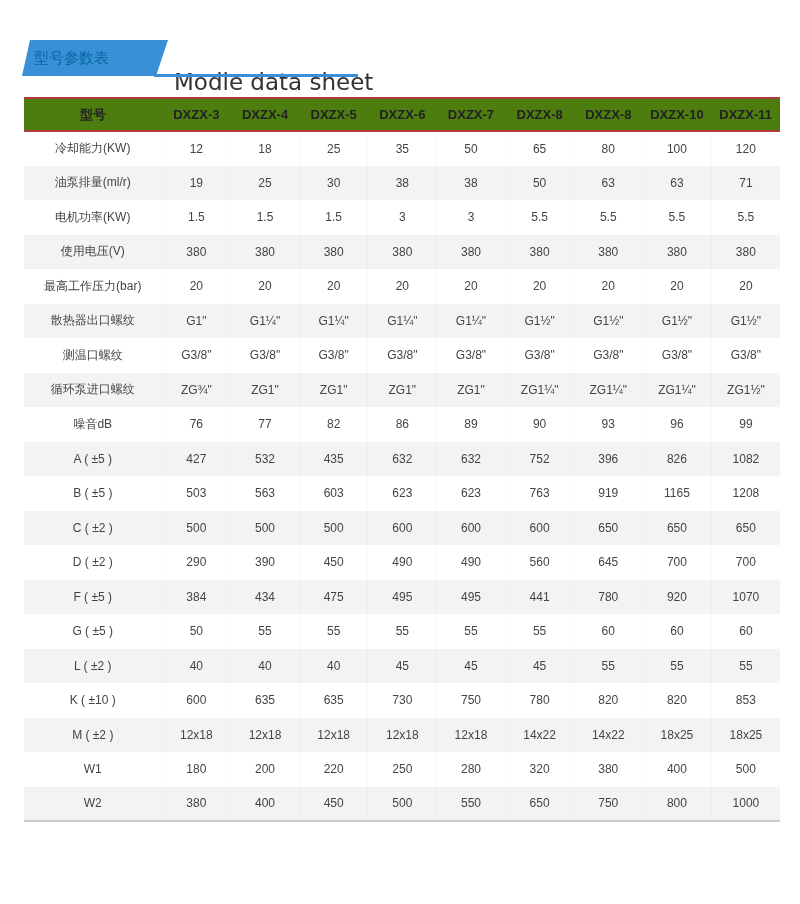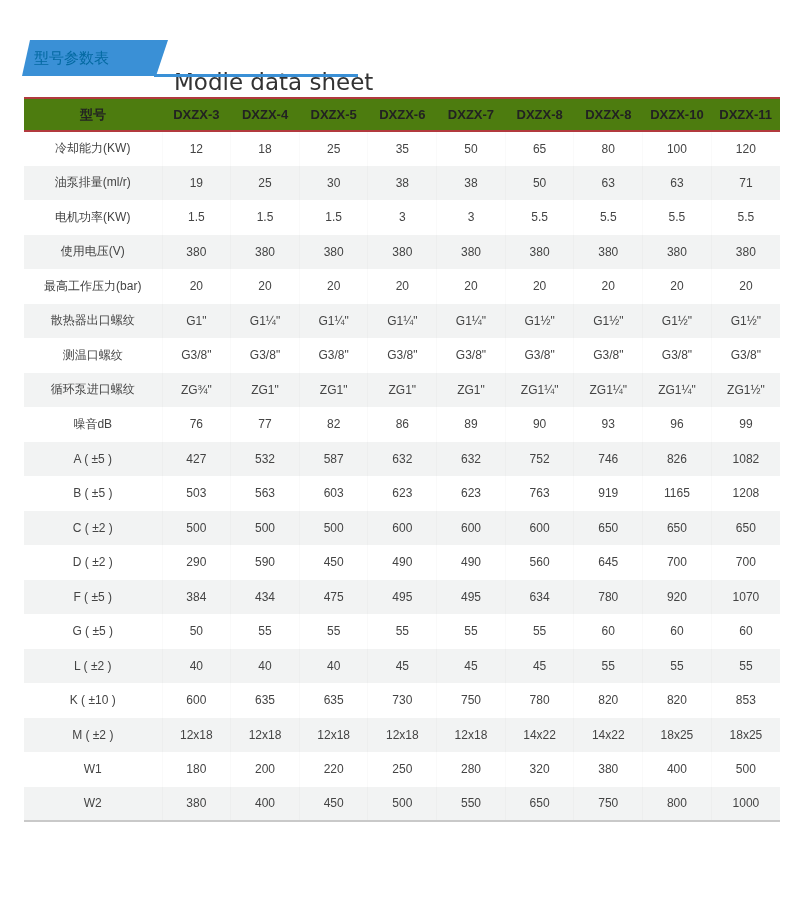--- a/index.html
+++ b/index.html
@@ -255,25 +255,25 @@
           <td>89</td>
           <td>90</td>
           <td>93</td>
           <td>96</td>
           <td>99</td>
         </tr>
         <tr>
           <td class="label">A ( ±5 )</td>
           <td>427</td>
           <td>532</td>
-          <td>587</td>
+          <td>435</td>
           <td>632</td>
           <td>632</td>
           <td>752</td>
-          <td>746</td>
+          <td>396</td>
           <td>826</td>
           <td>1082</td>
         </tr>
         <tr>
           <td class="label">B ( ±5 )</td>
           <td>503</td>
           <td>563</td>
           <td>603</td>
           <td>623</td>
           <td>623</td>
@@ -290,37 +290,37 @@
           <td>600</td>
           <td>600</td>
           <td>600</td>
           <td>650</td>
           <td>650</td>
           <td>650</td>
         </tr>
         <tr>
           <td class="label">D ( ±2 )</td>
           <td>290</td>
-          <td>590</td>
+          <td>390</td>
           <td>450</td>
           <td>490</td>
           <td>490</td>
           <td>560</td>
           <td>645</td>
           <td>700</td>
           <td>700</td>
         </tr>
         <tr>
           <td class="label">F ( ±5 )</td>
           <td>384</td>
           <td>434</td>
           <td>475</td>
           <td>495</td>
           <td>495</td>
-          <td>634</td>
+          <td>441</td>
           <td>780</td>
           <td>920</td>
           <td>1070</td>
         </tr>
         <tr>
           <td class="label">G ( ±5 )</td>
           <td>50</td>
           <td>55</td>
           <td>55</td>
           <td>55</td>

